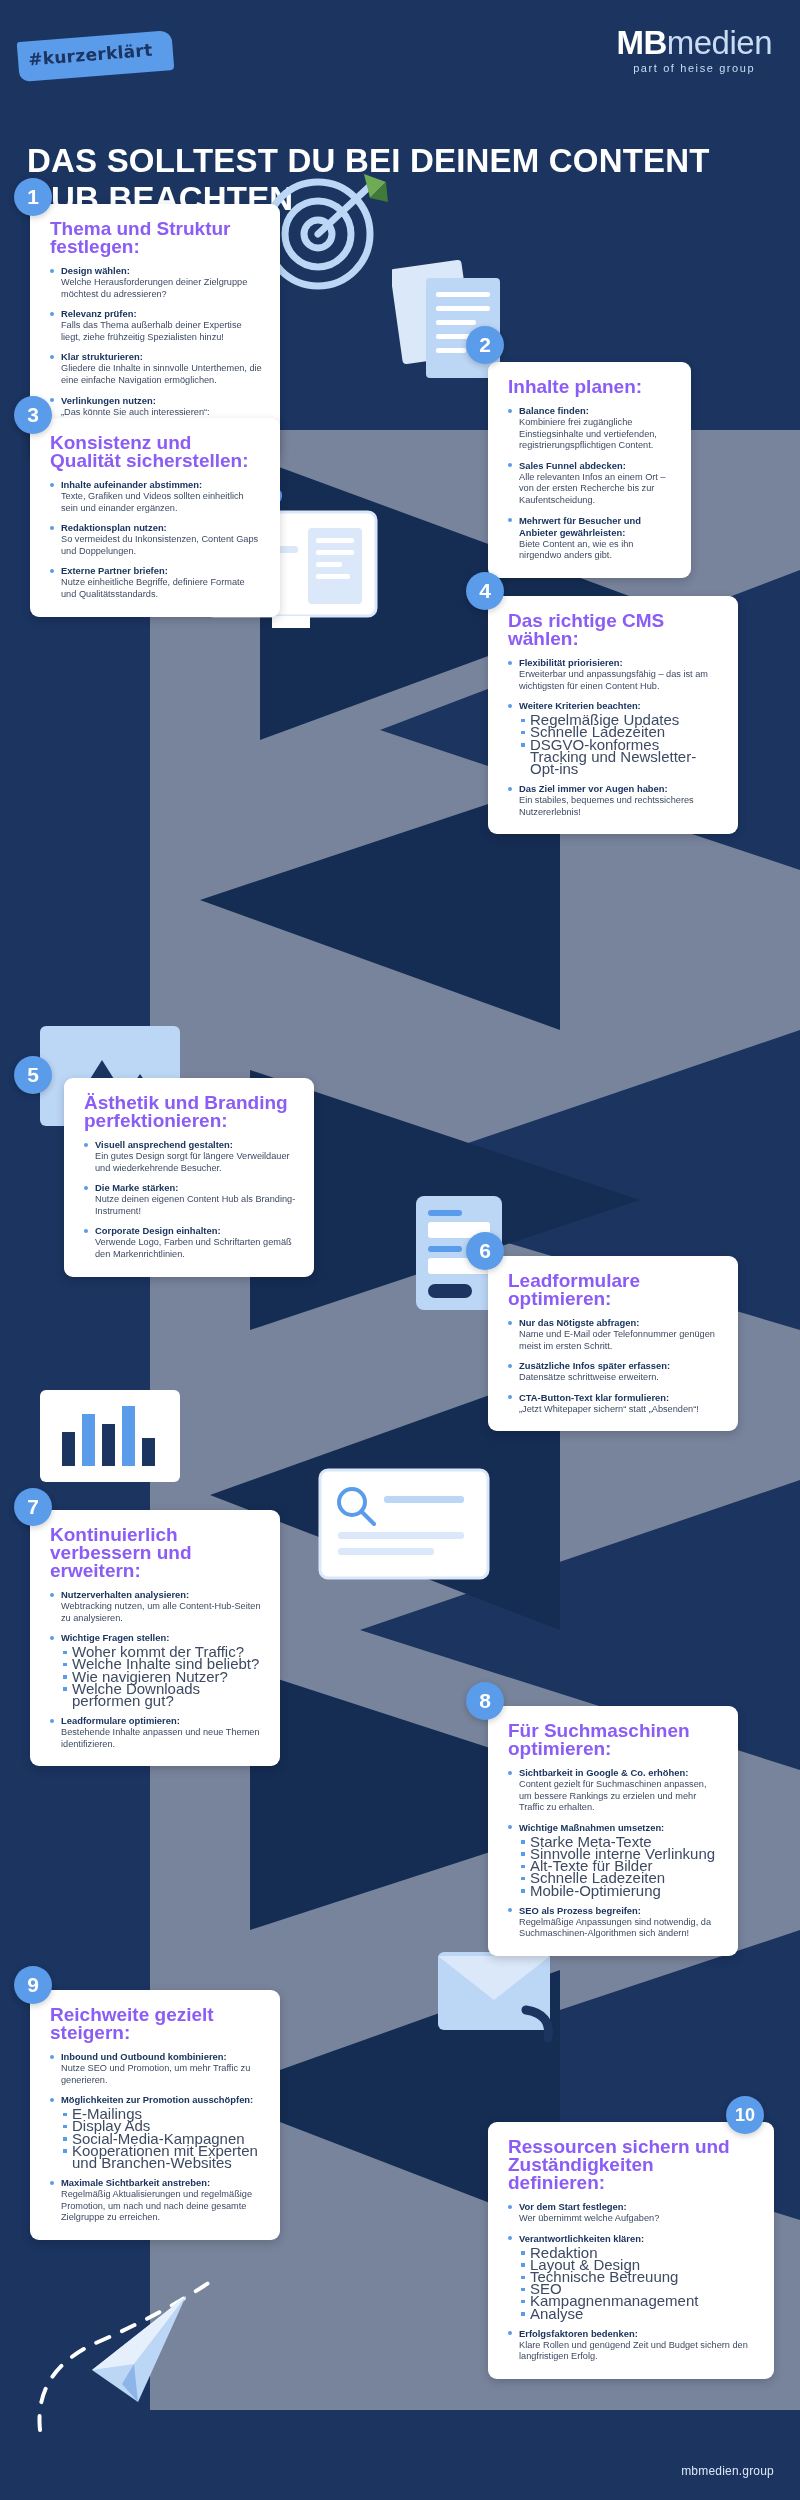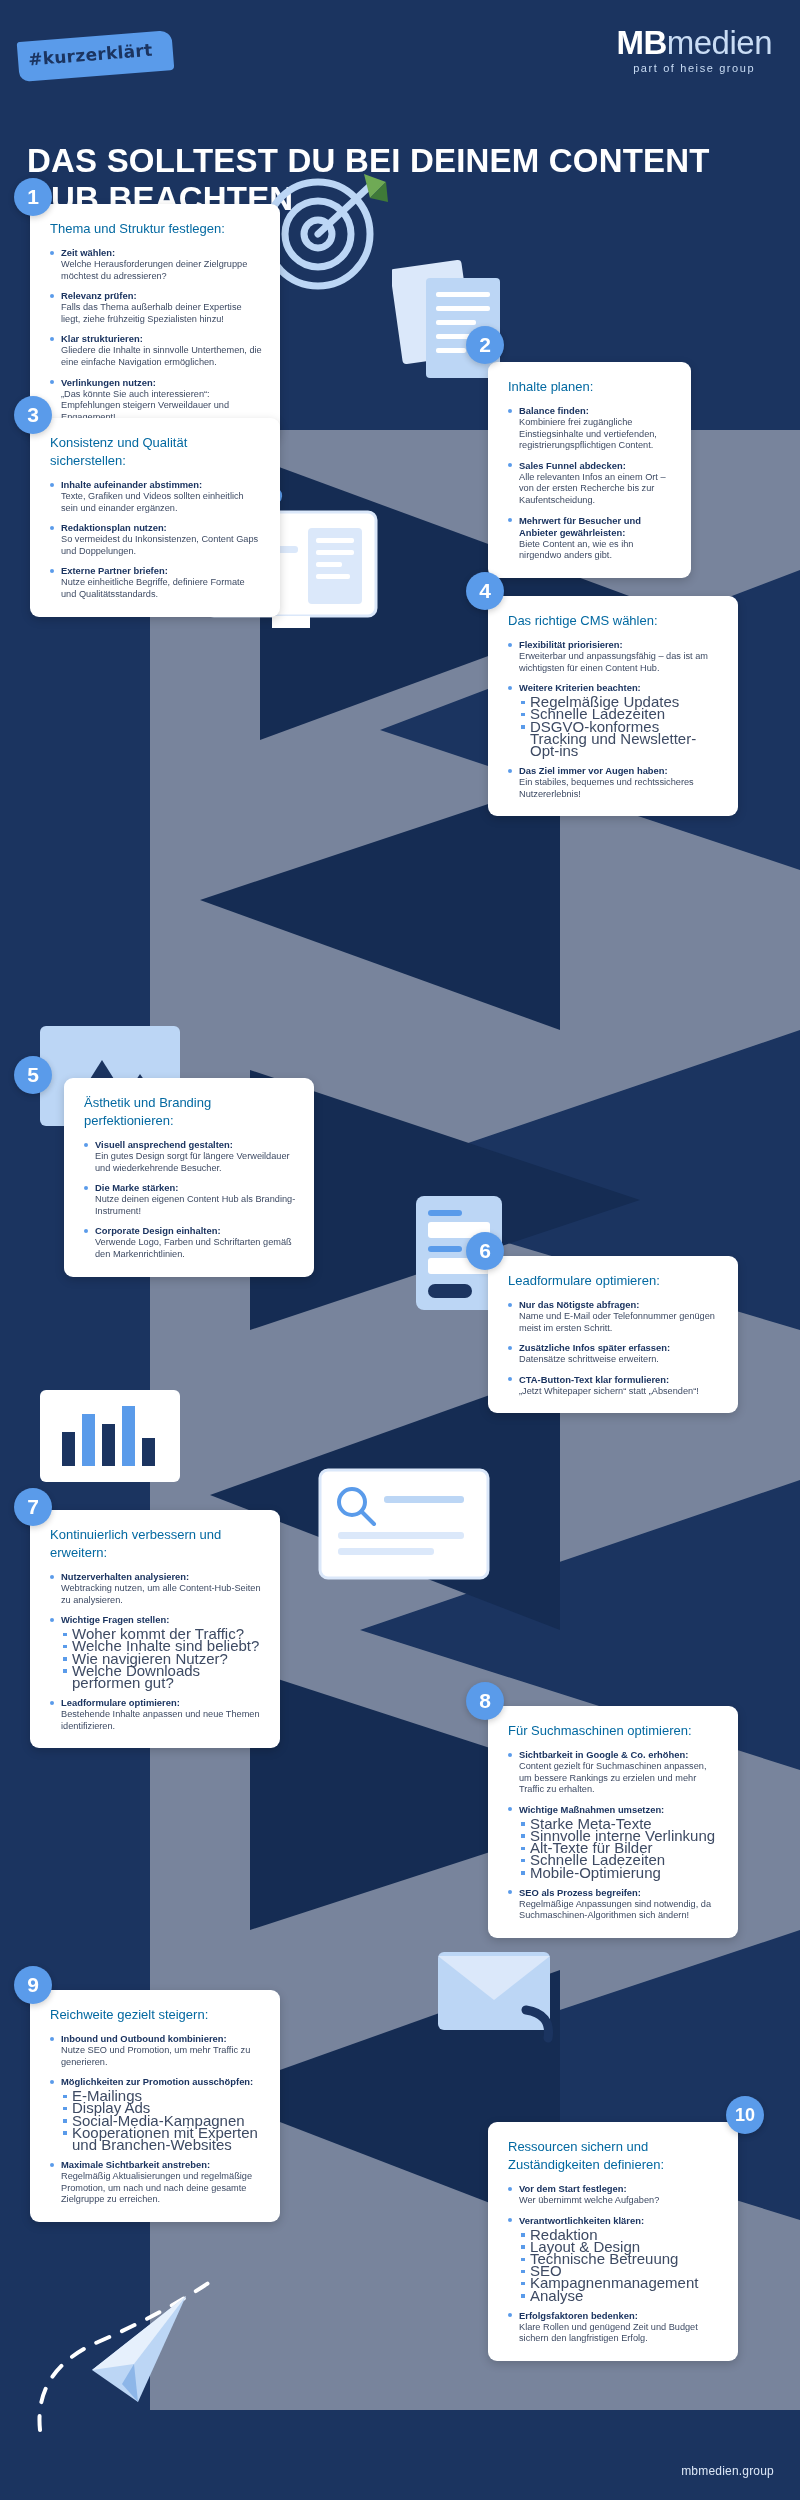--- a/index.html
+++ b/index.html
@@ -68,23 +68,23 @@
 
   
   .card {
     position: absolute;
     background: #ffffff;
     border-radius: 9px;
     box-shadow: 0 3px 10px rgba(0,0,0,.18);
     padding: 16px 18px 16px 20px;
   }
   .card-title {
-    color: #0369a1;
-    font-size: 13px;
-    font-weight: 400;
+    color: #8b5cf6;
+    font-size: 19px;
+    font-weight: 700;
     line-height: 18px;
     margin-bottom: 9px;
   }
   ul.bullets { list-style: none; }
   ul.bullets > li {
     position: relative;
     padding-left: 11px;
     margin-bottom: 8px;
     color: #3d4a63;
     font-size: 9.2px;
@@ -260,21 +260,21 @@
     <path d="M14 170 q-6 -60 58 -88 q64 -28 112 -60" fill="none" stroke="#ffffff" stroke-width="4" stroke-linecap="round" stroke-dasharray="14 14"></path>
     <polygon points="66,110 160,36 112,142" fill="#bcd6f5"></polygon>
     <polygon points="66,110 160,36 108,104" fill="#e6f0fc"></polygon>
     <polygon points="108,104 112,142 96,124" fill="#8db6e8"></polygon>
   </svg>
 
   <div class="badge" style="left:14px;top:178px;">1</div>
   <div class="card" style="left:30px;top:204px;width:250px;">
     <div class="card-title">Thema und Struktur festlegen:</div>
     <ul class="bullets">
-      <li><span class="bold-lead">Zeit wählen:</span><span>Welche Herausforderungen deiner Zielgruppe möchtest du adressieren?</span></li>
+      <li><span class="bold-lead">Design wählen:</span><span>Welche Herausforderungen deiner Zielgruppe möchtest du adressieren?</span></li>
       <li><span class="bold-lead">Relevanz prüfen:</span><span>Falls das Thema außerhalb deiner Expertise liegt, ziehe frühzeitig Spezialisten hinzu!</span></li>
       <li><span class="bold-lead">Klar strukturieren:</span><span>Gliedere die Inhalte in sinnvolle Unterthemen, die eine einfache Navigation ermöglichen.</span></li>
       <li><span class="bold-lead">Verlinkungen nutzen:</span><span>„Das könnte Sie auch interessieren“: Empfehlungen steigern Verweildauer und Engagement!</span></li>
     </ul>
   </div>
 
   <div class="badge" style="left:466px;top:326px;">2</div>
   <div class="card" style="left:488px;top:362px;width:203px;">
     <div class="card-title">Inhalte planen:</div>
     <ul class="bullets">
@@ -380,21 +380,21 @@
           <li>Display Ads</li>
           <li>Social-Media-Kampagnen</li>
           <li>Kooperationen mit Experten und Branchen-Websites</li>
         </ul>
       </li>
       <li><span class="bold-lead">Maximale Sichtbarkeit anstreben:</span><span>Regelmäßig Aktualisierungen und regelmäßige Promotion, um nach und nach deine gesamte Zielgruppe zu erreichen.</span></li>
     </ul>
   </div>
 
   <div class="badge" style="left:726px;top:2096px;font-size:18px;">10</div>
-  <div class="card" style="left:488px;top:2122px;width:250px;">
+  <div class="card" style="left:488px;top:2122px;width:286px;">
     <div class="card-title">Ressourcen sichern und Zuständigkeiten definieren:</div>
     <ul class="bullets">
       <li><span class="bold-lead">Vor dem Start festlegen:</span><span>Wer übernimmt welche Aufgaben?</span></li>
       <li>
         <span class="bold-lead">Verantwortlichkeiten klären:</span>
         <ul class="sub">
           <li>Redaktion</li>
           <li>Layout &amp; Design</li>
           <li>Technische Betreuung</li>
           <li>SEO</li>

